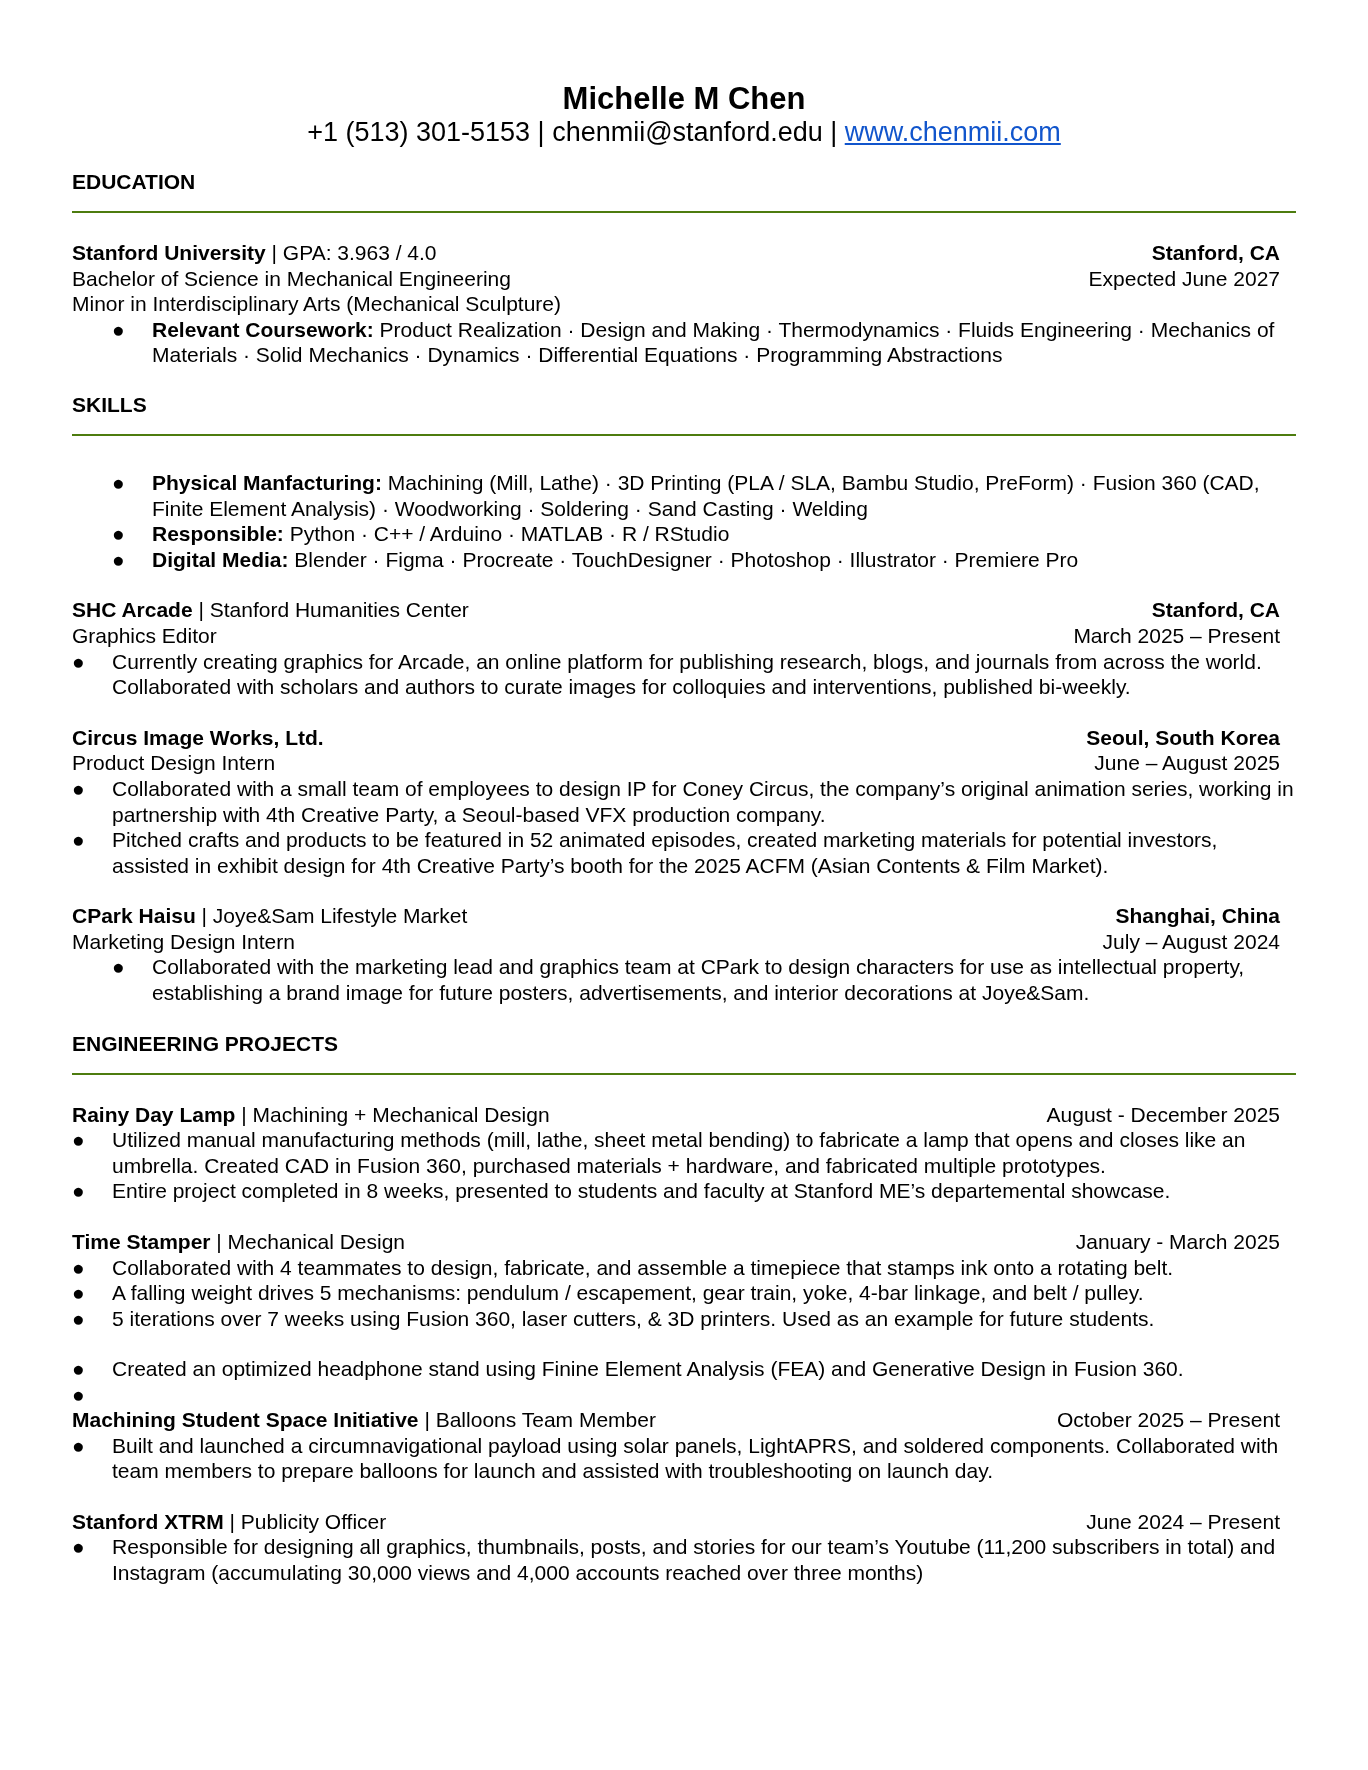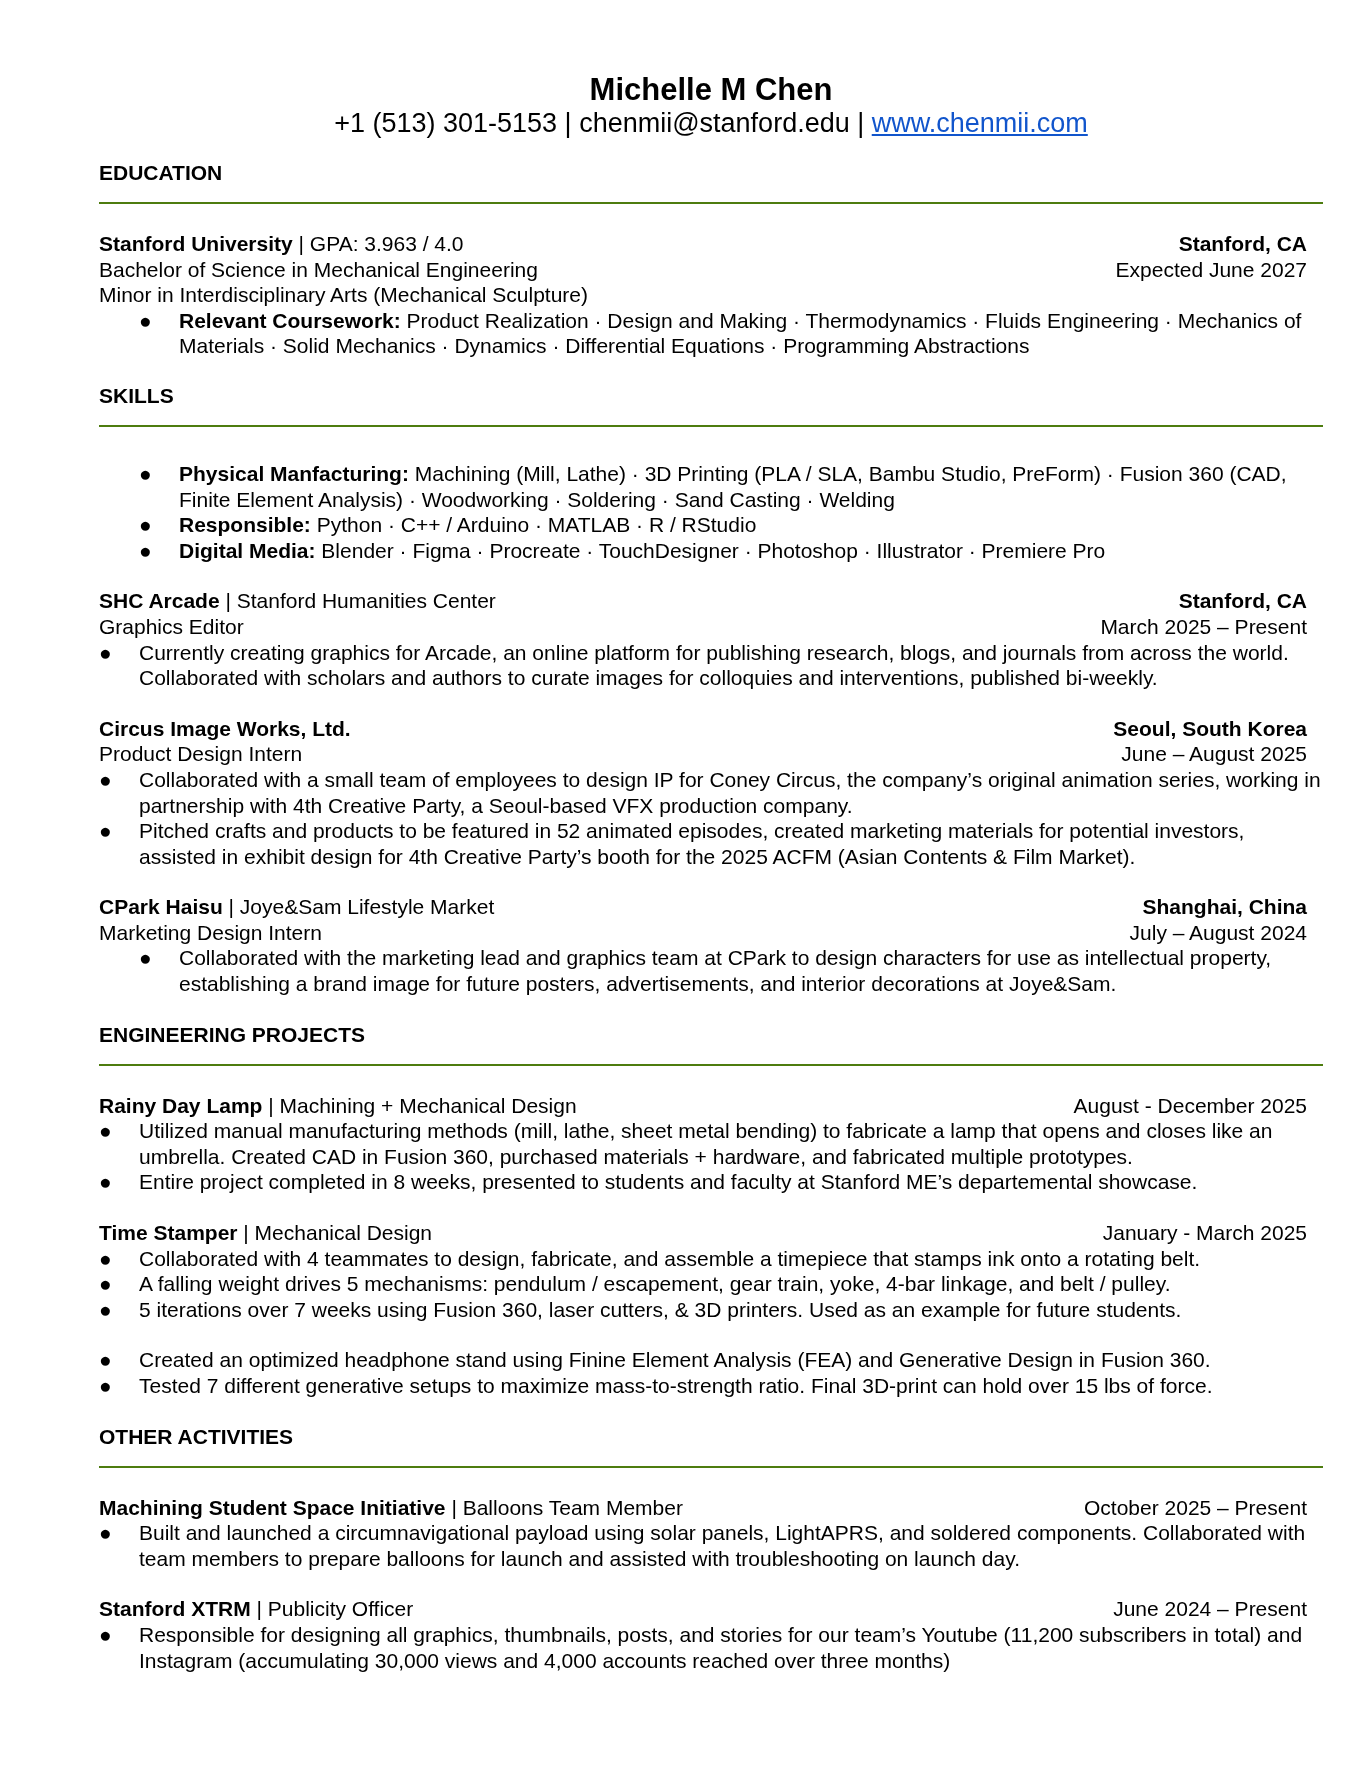--- a/index.html
+++ b/index.html
@@ -1,17 +1,17 @@
 <!DOCTYPE html>
 <html><head>
 <meta charset="utf-8">
 <style>
   html, body { margin: 0; padding: 0; background: #ffffff; }
   body { width: 1368px; height: 1770px; position: relative; font-family: "Liberation Sans", sans-serif; color: #000; font-size: 21px; line-height: 25.6px; }
-  .page { position: absolute; left: 72px; top: 70px; width: 1224px; margin-left: 27px; }
+  .page { position: absolute; left: 72px; top: 79px; width: 1224px; }
   .name { text-align: center; font-weight: bold; font-size: 31px; line-height: 40px; margin: 0; }
   .contact { text-align: center; font-size: 27px; line-height: 26px; margin-top: 0; }
   .contact a { color: #1155cc; text-decoration: underline; }
   .section { margin-top: 0; }
   .sec-head { font-weight: bold; font-size: 21px; line-height: 26px; border-bottom: 2px solid #4d7c0f; padding-bottom: 16px; margin-top: 24px; margin-bottom: 27px; }
   .entry { margin-bottom: 25px; }
   .row { display: flex; justify-content: space-between; padding-right: 16px; }
   .bold { font-weight: bold; }
   ul { margin: 0; padding: 0; list-style: none; }
   li { position: relative; padding-left: 40px; }
@@ -124,27 +124,26 @@
       <ul>
         <li><span class="bullet">●</span><span>Collaborated with 4 teammates to design, fabricate, and assemble a timepiece that stamps ink onto a rotating belt.</span></li>
         <li><span class="bullet">●</span><span>A falling weight drives 5 mechanisms: pendulum / escapement, gear train, yoke, 4-bar linkage, and belt / pulley.</span></li>
         <li><span class="bullet">●</span><span>5 iterations over 7 weeks using Fusion 360, laser cutters, &amp; 3D printers. Used as an example for future students.</span></li>
       </ul>
     </div>
 
     <div class="entry">
       <ul>
         <li><span class="bullet">●</span><span>Created an optimized headphone stand using Finine Element Analysis (FEA) and Generative Design in Fusion 360.</span></li>
-        <li><span class="bullet">●</span><span>Tested 7 different generative setups to maximize mass-to-strength ratio. Final 3D-print can hold over 15 lbs of force.</span></li>
+        <li><span class="bullet">●</span></li>
       </ul>
     </div>
   </div>
 
   <div class="section">
-    <div class="sec-head" style="margin-top:0;">OTHER ACTIVITIES</div>
 
     <div class="entry">
       <div class="row">
         <span><b>Machining Student Space Initiative</b><span> | Balloons Team Member</span></span>
         <span>October 2025 – Present</span>
       </div>
       <ul>
         <li><span class="bullet">●</span><span>Built and launched a circumnavigational payload using solar panels, LightAPRS, and soldered components. Collaborated with team members to prepare balloons for launch and assisted with troubleshooting on launch day.</span></li>
       </ul>
     </div>

